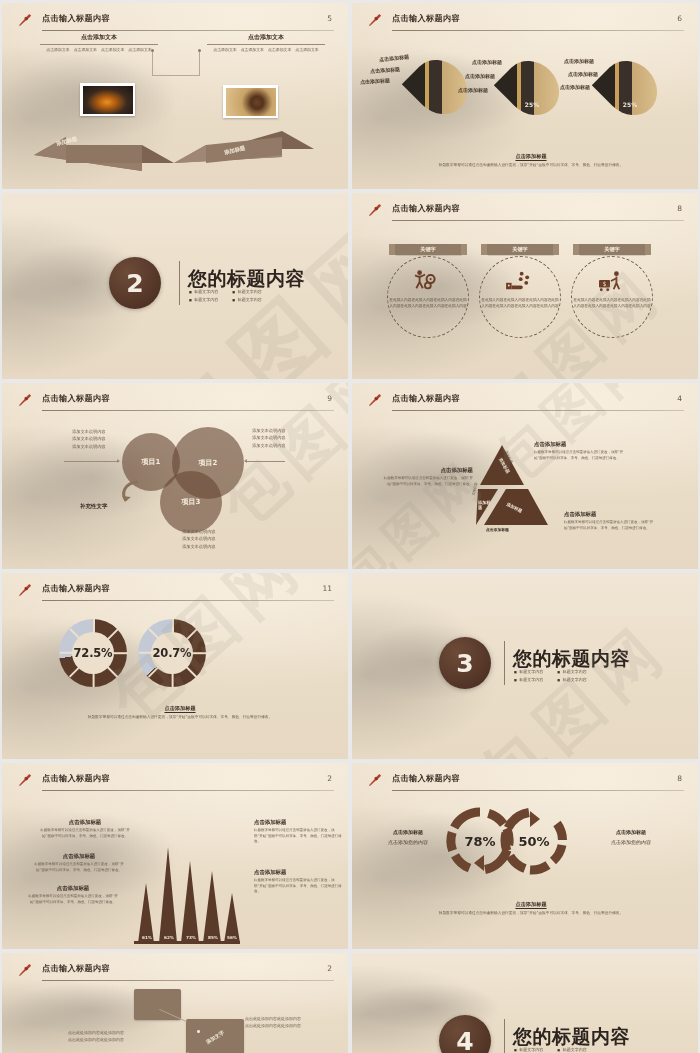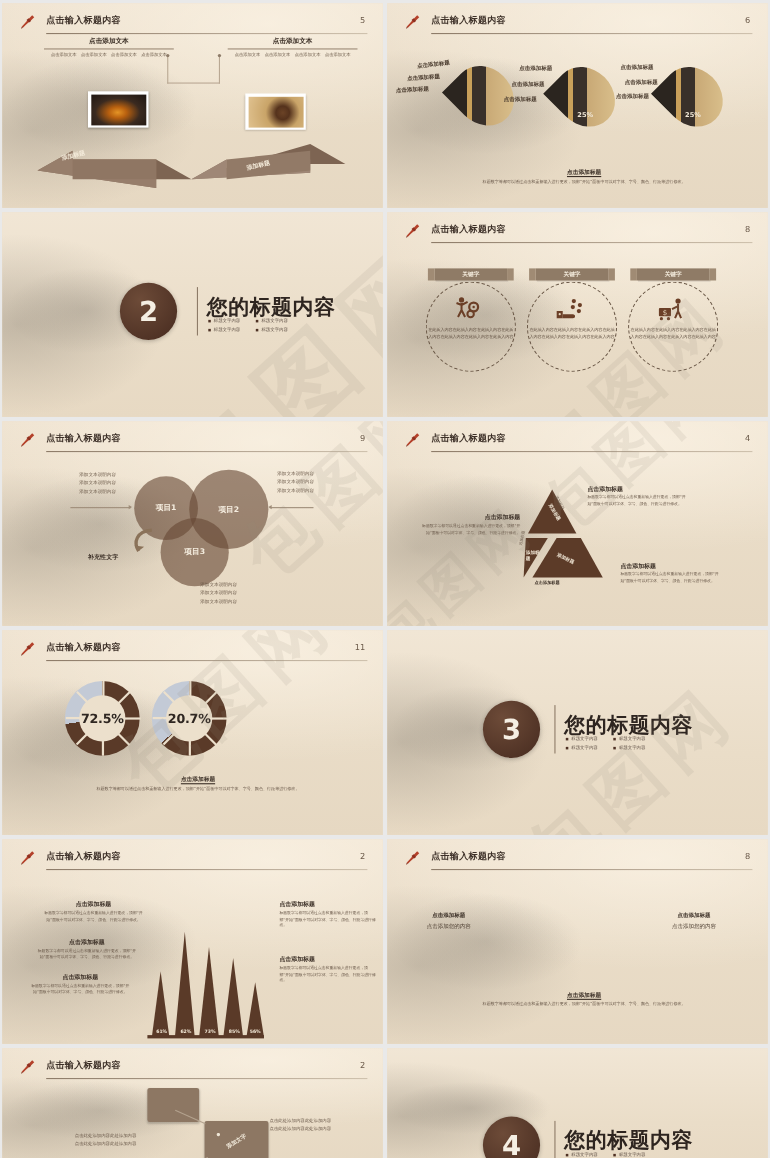--- a/index.html
+++ b/index.html
@@ -328,21 +328,21 @@
         <path d="M2 13 C5 10 8 6 12 2 L14 4 C10 8 6 11 3 14 Z" fill="#b4412a"></path>
         <path d="M3 14 L2 13 L1.2 15 Z" fill="#7b2a19"></path>
         <path d="M8.5 5 L11 7.5 L9 9 L6.5 6.5 Z" fill="#8e3020"></path>
       </svg>
       <div class="hdr-title">点击输入标题内容</div>
       <div class="hdr-num">9</div>
     </div>
 
     <div class="venn" style="left:120px; top:50px; width:58px; height:58px;">项目1</div>
     <div class="venn" style="left:170px; top:44px; width:72px; height:72px;">项目2</div>
-    <div class="venn" style="left:144px; top:88px; width:62px; height:62px;">项目3</div>
+    <div class="venn" style="left:158px; top:88px; width:62px; height:62px;">项目3</div>
 
     <div class="v-lines" style="left:70px; top:45px;">
       <div>添加文本说明内容</div>
       <div>添加文本说明内容</div>
       <div>添加文本说明内容</div>
     </div>
     <div class="arrow-h" style="left:62px; top:78px; width:55px;"></div>
 
     <div class="v-lines" style="left:250px; top:44px;">
       <div>添加文本说明内容</div>
@@ -542,21 +542,49 @@
       <div class="hdr-line"></div>
       <svg class="brush-icon" viewBox="0 0 16 16">
         <path d="M2 13 C5 10 8 6 12 2 L14 4 C10 8 6 11 3 14 Z" fill="#b4412a"></path>
         <path d="M3 14 L2 13 L1.2 15 Z" fill="#7b2a19"></path>
         <path d="M8.5 5 L11 7.5 L9 9 L6.5 6.5 Z" fill="#8e3020"></path>
       </svg>
       <div class="hdr-title">点击输入标题内容</div>
       <div class="hdr-num">8</div>
     </div>
 
-
+    <div class="carrow" style="left:92px; top:42px;">
+      <svg viewBox="0 0 72 72" width="72" height="72">
+        <g fill="none" stroke="#6b4530" stroke-width="9" stroke-linecap="butt">
+          <path d="M36 7 A29 29 0 0 0 10.2 22.5"></path>
+          <path d="M8.2 27.3 A29 29 0 0 0 8.6 45.6"></path>
+          <path d="M11 50.3 A29 29 0 0 0 25.5 63.2"></path>
+          <path d="M41 64.5 A29 29 0 0 0 63 45"></path>
+          <path d="M64.7 40.2 A29 29 0 0 0 62.7 23.5"></path>
+          <path d="M59.6 19.2 A29 29 0 0 0 44.5 8.4"></path>
+        </g>
+        <path d="M30 58 L40 50 L40 66 Z" fill="#6b4530"></path>
+      </svg>
+      <div class="mid">78%</div>
+    </div>
+
+    <div class="carrow" style="left:146px; top:42px;">
+      <svg viewBox="0 0 72 72" width="72" height="72">
+        <g fill="none" stroke="#6b4530" stroke-width="9" stroke-linecap="butt">
+          <path d="M31 7.5 A29 29 0 0 0 10 23"></path>
+          <path d="M8 28 A29 29 0 0 0 9 46"></path>
+          <path d="M12 51 A29 29 0 0 0 27 63.5"></path>
+          <path d="M32 65 A29 29 0 0 0 50 60"></path>
+          <path d="M55 56 A29 29 0 0 0 64 40"></path>
+          <path d="M64.5 35 A29 29 0 0 0 59 18.5"></path>
+        </g>
+        <path d="M42 14 L32 6 L32 22 Z" fill="#6b4530"></path>
+      </svg>
+      <div class="mid">50%</div>
+    </div>
 
     <div style="position:absolute; left:24px; top:66px; width:64px; text-align:center;">
       <div style="font-size:5px; font-weight:bold; color:#3b2f26;">点击添加标题</div>
       <div style="font-size:5px; color:#4a3b2e; margin-top:4px; line-height:1.5;">点击添加您的内容</div>
     </div>
     <div style="position:absolute; left:242px; top:66px; width:74px; text-align:center;">
       <div style="font-size:5px; font-weight:bold; color:#3b2f26;">点击添加标题</div>
       <div style="font-size:5px; color:#4a3b2e; margin-top:4px; line-height:1.5;">点击添加您的内容</div>
     </div>
 

